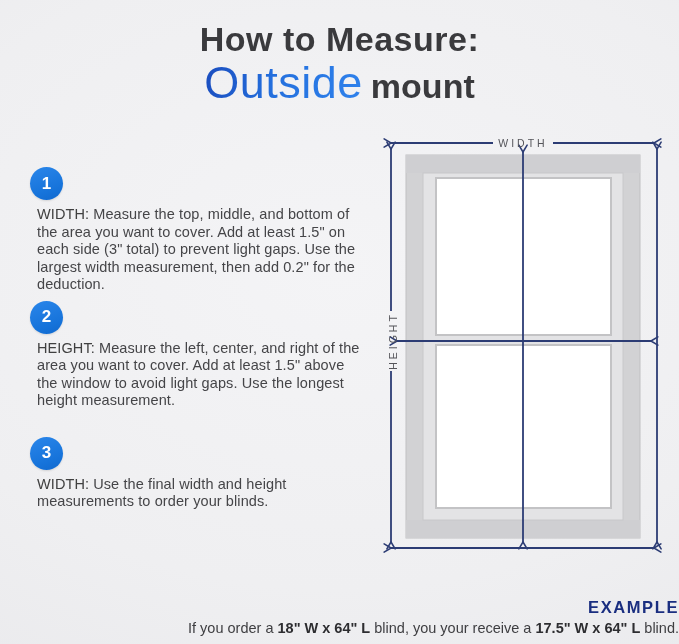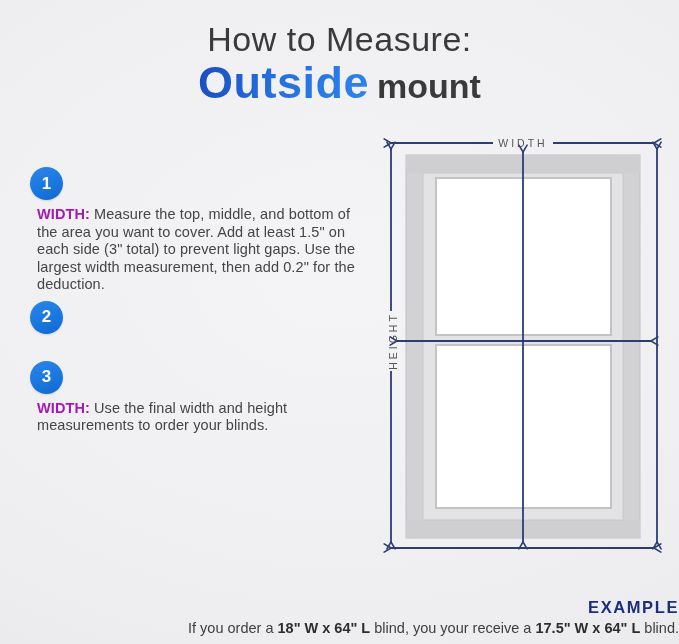--- a/index.html
+++ b/index.html
@@ -3,43 +3,43 @@
 <meta charset="utf-8">
 <style>
   html,body{margin:0;padding:0;}
   body{
     width:679px;height:644px;overflow:hidden;position:relative;
     font-family:"Liberation Sans","DejaVu Sans",sans-serif;
     background:radial-gradient(ellipse 120% 90% at 50% 42%, #f4f4f6 0%, #efeff1 55%, #e7e7ea 100%);
   }
   
   .title-wrap{position:absolute;top:22px;left:0;width:100%;text-align:center;line-height:1.05;}
-  .title-line1{font-size:34px;font-weight:400;color:#3a3a3d;letter-spacing:.5px;}
+  .title-line1{font-size:34px;font-weight:700;color:#3a3a3d;letter-spacing:.5px;}
   .title-line2{margin-top:1px;}
   .title-accent{
-    font-size:45px;font-weight:700;letter-spacing:.5px;
+    font-size:45px;font-weight:400;letter-spacing:.5px;
     background:linear-gradient(100deg,#1a4cbe 0%,#2470de 45%,#2f82ec 100%);
     -webkit-background-clip:text;background-clip:text;color:transparent;-webkit-text-fill-color:transparent;
   }
   .title-suffix{font-size:34px;font-weight:700;color:#3a3a3d;margin-left:8px;}
   
   .steps{position:absolute;left:28px;top:167px;width:340px;}
   .step{margin-bottom:7px;}
   .step.gap-large{margin-bottom:27px;}
   .step-num{
     width:33px;height:33px;border-radius:50%;
     background:linear-gradient(160deg,#2a86ea 0%,#1673da 70%,#1168cd 100%);
     color:#ffffff;font-size:17px;font-weight:700;
     display:flex;align-items:center;justify-content:center;
     margin:0 2px 6px 2px;box-shadow:0 1px 2px rgba(0,0,0,.12);
   }
   .step-text{
     margin:0 0 0 9px;font-size:14.5px;line-height:17.5px;color:#454548;letter-spacing:.1px;
   }
-  .step-label{font-weight:700;color:#a21caf;margin-right:.28em;}
+  .step-label{font-weight:400;color:#404040;margin-right:.28em;}
   
   .diagram{position:absolute;left:370px;top:125px;width:300px;height:440px;}
   
   .example{position:absolute;left:0;top:598px;width:100%;text-align:right;}
   .example-heading{font-size:16.5px;font-weight:700;color:#1a2e80;letter-spacing:1.6px;}
   .example-line{margin-top:3px;font-size:14.5px;color:#3e3e41;}
   .example-line .b{font-weight:700;color:#2d2d30;}
 </style>
 </head>
 <body>
@@ -53,20 +53,21 @@
     </div>
   </div>
 
   <div class="steps">
     <div class="step">
       <div class="step-num">1</div>
       <p class="step-text"><span class="step-label">WIDTH:</span><span>Measure the top, middle, and bottom of the area you want to cover. Add at least 1.5" on each side (3" total) to prevent light gaps. Use the largest width measurement, then add 0.2" for the deduction.</span></p>
     </div>
     <div class="step gap-large">
       <div class="step-num">2</div>
+      <p class="step-text"><span class="step-label">HEIGHT:</span><span>Measure the left, center, and right of the area you want to cover. Add at least 1.5" above the window to avoid light gaps. Use the longest height measurement.</span></p>
     </div>
     <div class="step">
       <div class="step-num">3</div>
       <p class="step-text"><span class="step-label">WIDTH:</span><span>Use the final width and height measurements to order your blinds.</span></p>
     </div>
   </div>
 
   <svg class="diagram" viewBox="0 0 300 440">
     <defs>
       <marker id="ah" viewBox="0 0 12 12" refX="2.5" refY="6" markerWidth="11" markerHeight="11" orient="auto-start-reverse" markerUnits="userSpaceOnUse">

